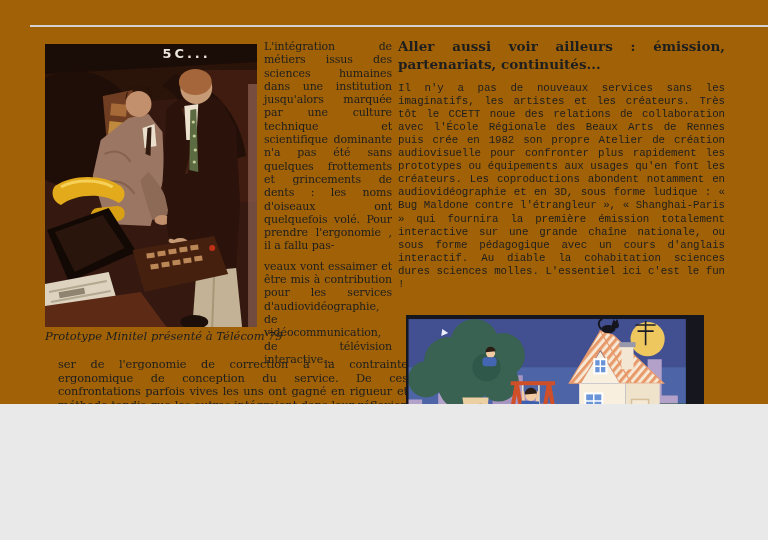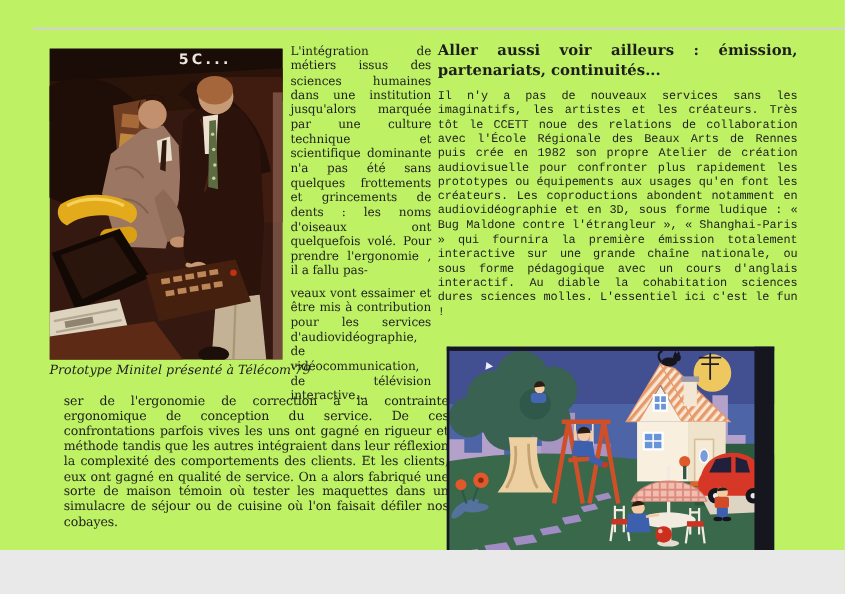--- a/index.html
+++ b/index.html
@@ -1,17 +1,17 @@
 <!DOCTYPE html>
 <html lang="fr"><head>
 <meta charset="utf-8">
 <style>
   html,body{margin:0;padding:0;background:#e9e9e9;}
   .page{
-    position:relative;width:768px;height:500px;background:#bef264;
+    position:relative;width:768px;height:404px;background:#a16207;
     font-family:"DejaVu Serif", serif;color:#1e1e1e;overflow:hidden;
     margin:0 auto;
   }
   .top-rule{position:absolute;left:30px;right:0;top:25px;height:2px;background:#d2d2d2;}
   
   .photo-fig{position:absolute;left:45px;top:44px;width:212px;margin:0;}
   .photo-fig svg{display:block;width:212px;height:283px;}
   .photo-caption{margin-top:3px;font-style:italic;font-size:11.5px;line-height:13px;text-align:center;white-space:nowrap;}
   
   .mid-col{position:absolute;left:264px;top:40px;width:128px;font-size:11px;line-height:13.3px;text-align:justify;letter-spacing:-0.1px;}

